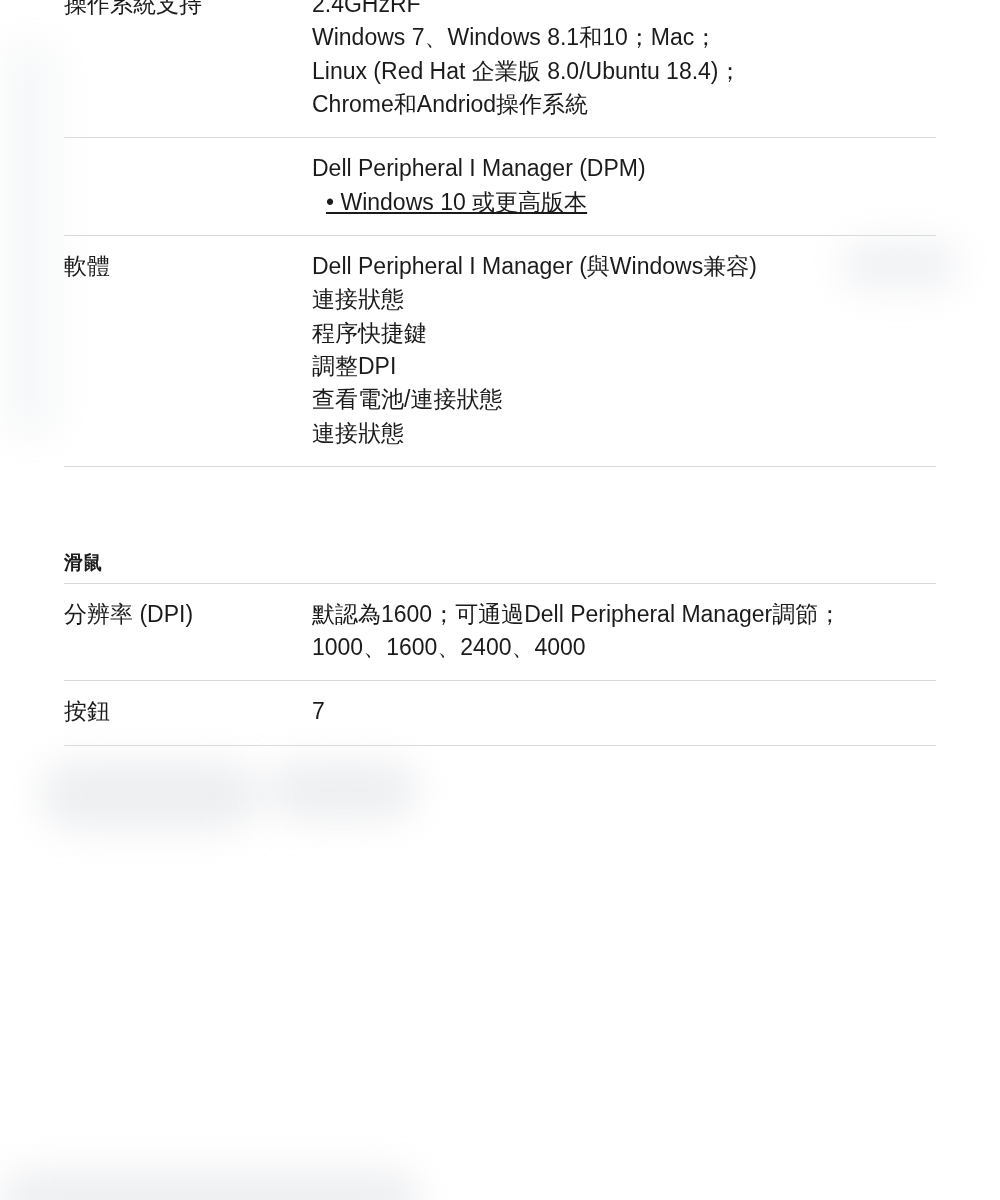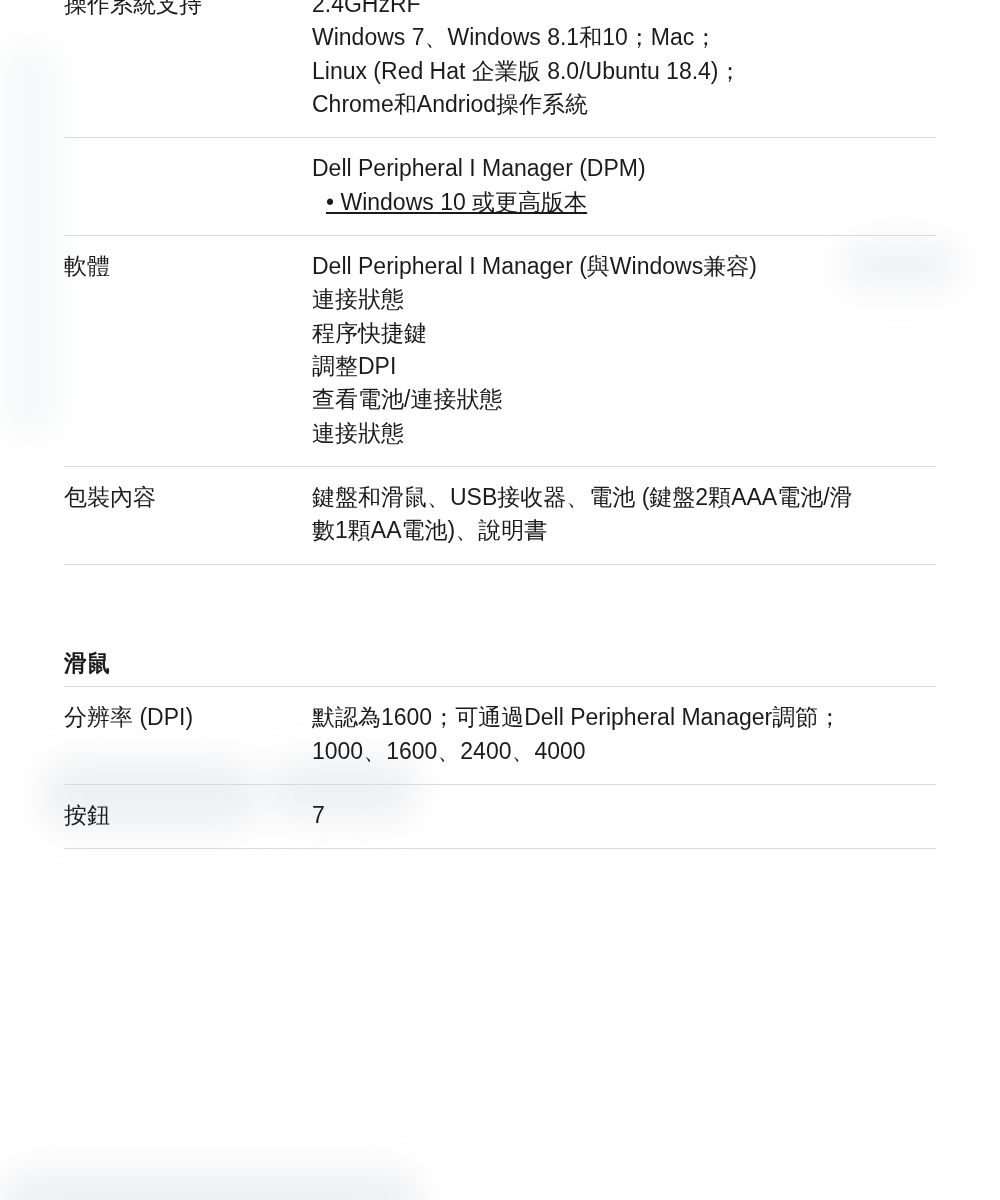--- a/index.html
+++ b/index.html
@@ -43,21 +43,21 @@
     white-space: nowrap;
   }
   .spec-table td.value {
     padding-left: 0px;
   }
   .spec-table tr.section-head td {
     border-bottom: 1px solid #d9dadd;
     padding-top: 26px;
     padding-bottom: 6px;
     font-weight: bold;
-    font-size: 23px;
+    font-size: 19px;
   }
   .spec-table tr.spacer td {
     border-bottom: none;
     height: 56px;
     padding: 0;
   }
   .value-line { display: block; }
   .bullet-line { display: block; padding-left: 14px; text-decoration: underline; }
   .first-row td { border-top: none; padding-top: 0; }
   .soft-shadow {
@@ -110,27 +110,20 @@
         <td class="value">
           <span class="value-line">Dell Peripheral I Manager (與Windows兼容)</span>
           <span class="value-line">連接狀態</span>
           <span class="value-line">程序快捷鍵</span>
           <span class="value-line">調整DPI</span>
           <span class="value-line">查看電池/連接狀態</span>
           <span class="value-line">連接狀態</span>
         </td>
       </tr>
 
-      <tr>
-        <td class="label">包裝內容</td>
-        <td class="value">
-          <span class="value-line">鍵盤和滑鼠、USB接收器、電池 (鍵盤2顆AAA電池/滑</span>
-          <span class="value-line">數1顆AA電池)、說明書</span>
-        </td>
-      </tr>
 
       <tr class="spacer">
         <td></td>
         <td></td>
       </tr>
 
       <tr class="section-head">
         <td class="label">滑鼠</td>
         <td class="value"></td>
       </tr>

